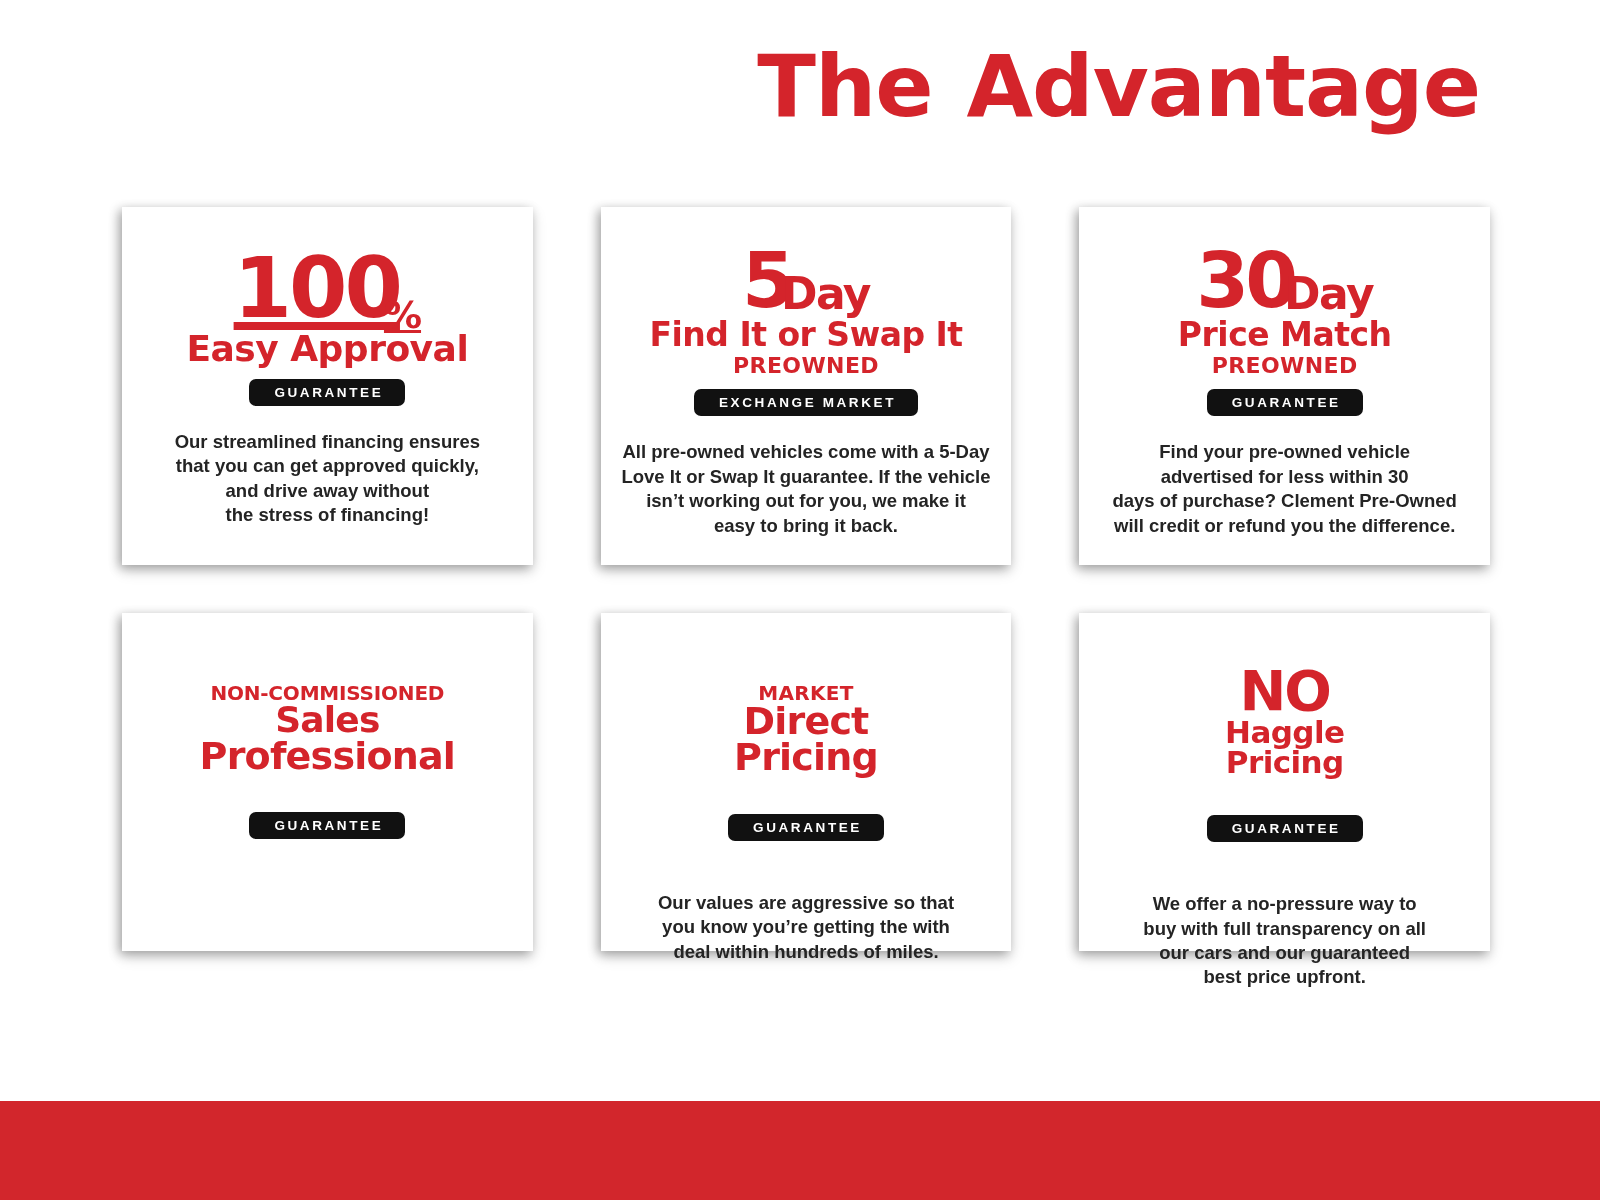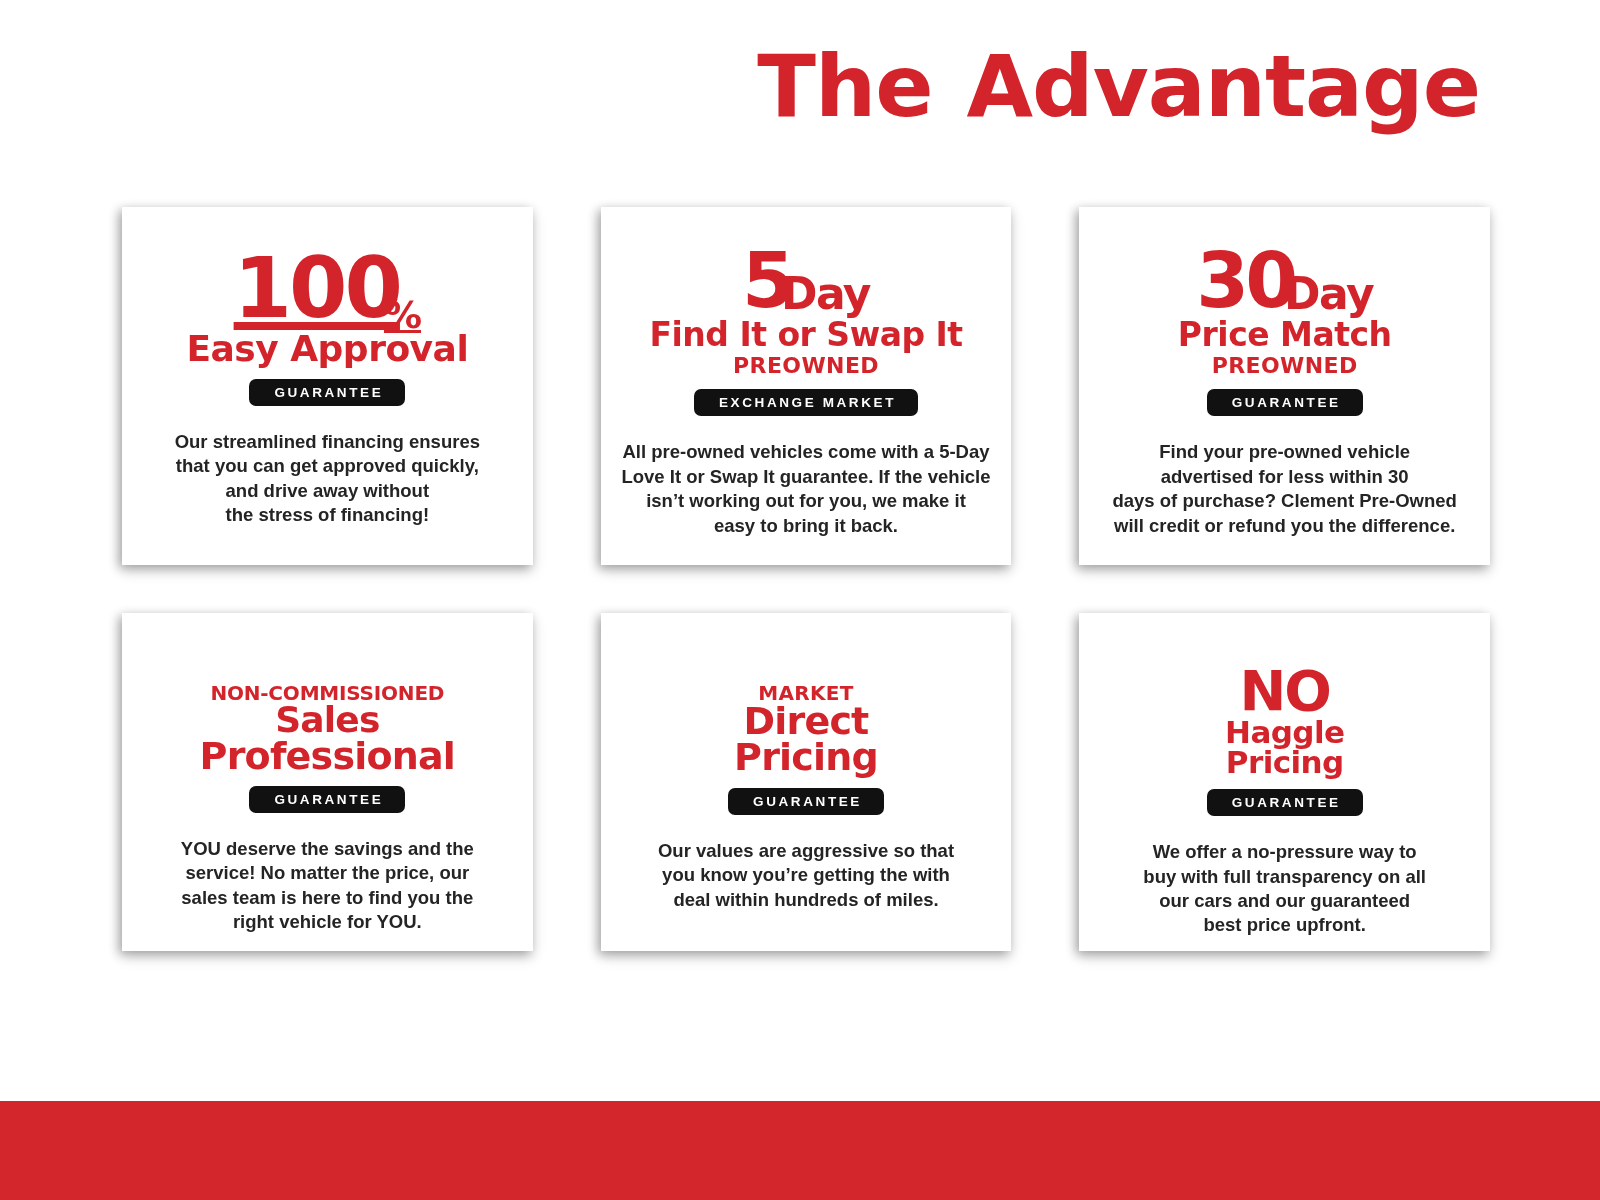--- a/index.html
+++ b/index.html
@@ -58,21 +58,21 @@
     position: relative;
     width: 414px;
     height: 358px;
     background: #ffffff;
     box-shadow: -3px 3px 10px rgba(0,0,0,0.30), 0 6px 14px rgba(0,0,0,0.14);
     display: flex;
     flex-direction: column;
     align-items: center;
     padding: 24px 16px 20px 16px;
   }
-  .row-2 .card { height: 338px; }
+  .row-2 .card { height: 338px; gap: 26px; }
 
   
   .headline {
     display: flex;
     flex-direction: column;
     align-items: center;
     color: #D4242B;
     font-family: "DejaVu Sans", sans-serif;
     font-weight: 700;
     line-height: 1.0;
@@ -257,24 +257,20 @@
 
     <div class="row row-2">
 
       <div class="card">
         <div class="headline">
           <div class="kicker tight">NON-COMMISSIONED</div>
           <div class="stack-big">Sales</div>
           <div class="stack-big xl">Professional</div>
         </div>
         <div class="badge">GUARANTEE</div>
-        <div class="body-copy">YOU deserve the savings and the
-service! No matter the price, our
-sales team is here to find you the
-right vehicle for YOU.</div>
       </div>
 
       <div class="card">
         <div class="headline">
           <div class="kicker">MARKET</div>
           <div class="stack-big xl">Direct</div>
           <div class="stack-big xl">Pricing</div>
         </div>
         <div class="badge">GUARANTEE</div>
         <div class="body-copy">Our values are aggressive so that

